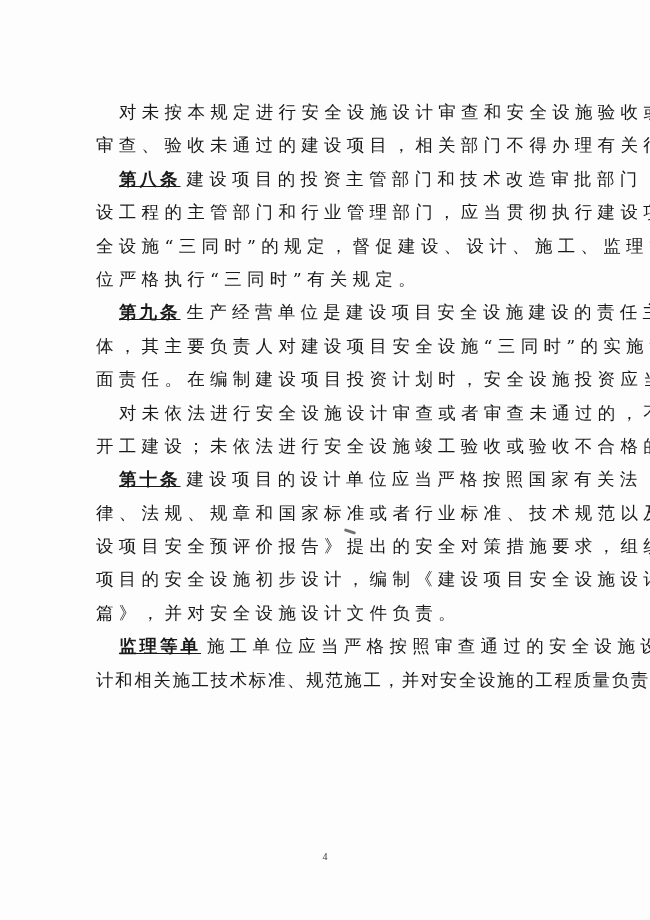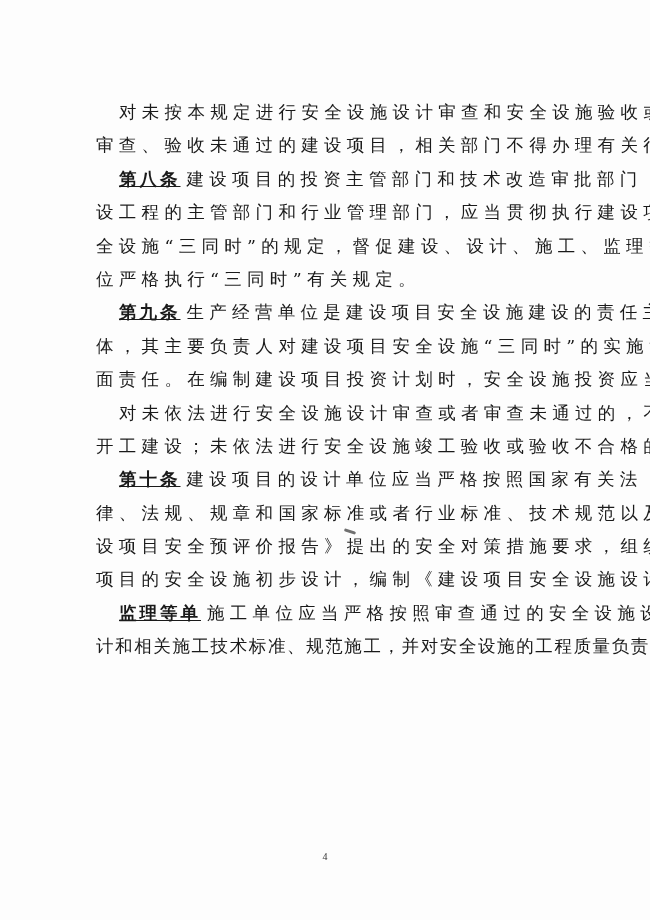--- a/index.html
+++ b/index.html
@@ -41,20 +41,21 @@
     <div class="line">体，其主要负责人对建设项目安全设施“三同时”的实施负全</div>
     <div class="line">面责任。在编制建设项目投资计划时，安全设施投资应当纳入</div>
 
     <div class="line indent">对未依法进行安全设施设计审查或者审查未通过的，不得</div>
     <div class="line">开工建设；未依法进行安全设施竣工验收或验收不合格的，不</div>
 
     <div class="line indent"><span class="article-no">第十条</span><span>建设项目的设计单位应当严格按照国家有关法</span></div>
     <div class="line">律、法规、规章和国家标准或者行业标准、技术规范以及《建</div>
     <div class="line">设项目安全预评价报告》提出的安全对策措施要求，组织建设</div>
     <div class="line">项目的安全设施初步设计，编制《建设项目安全设施设计专</div>
+    <div class="line">篇》，并对安全设施设计文件负责。</div>
 
     <div class="line indent"><span class="article-no">监理等单</span><span>施工单位应当严格按照审查通过的安全设施设</span></div>
     <div class="line tight">计和相关施工技术标准、规范施工，并对安全设施的工程质量负责。</div>
   </div>
 
   <div class="speck"></div>
 
   <div class="page-number">4</div>
 </div>
 

